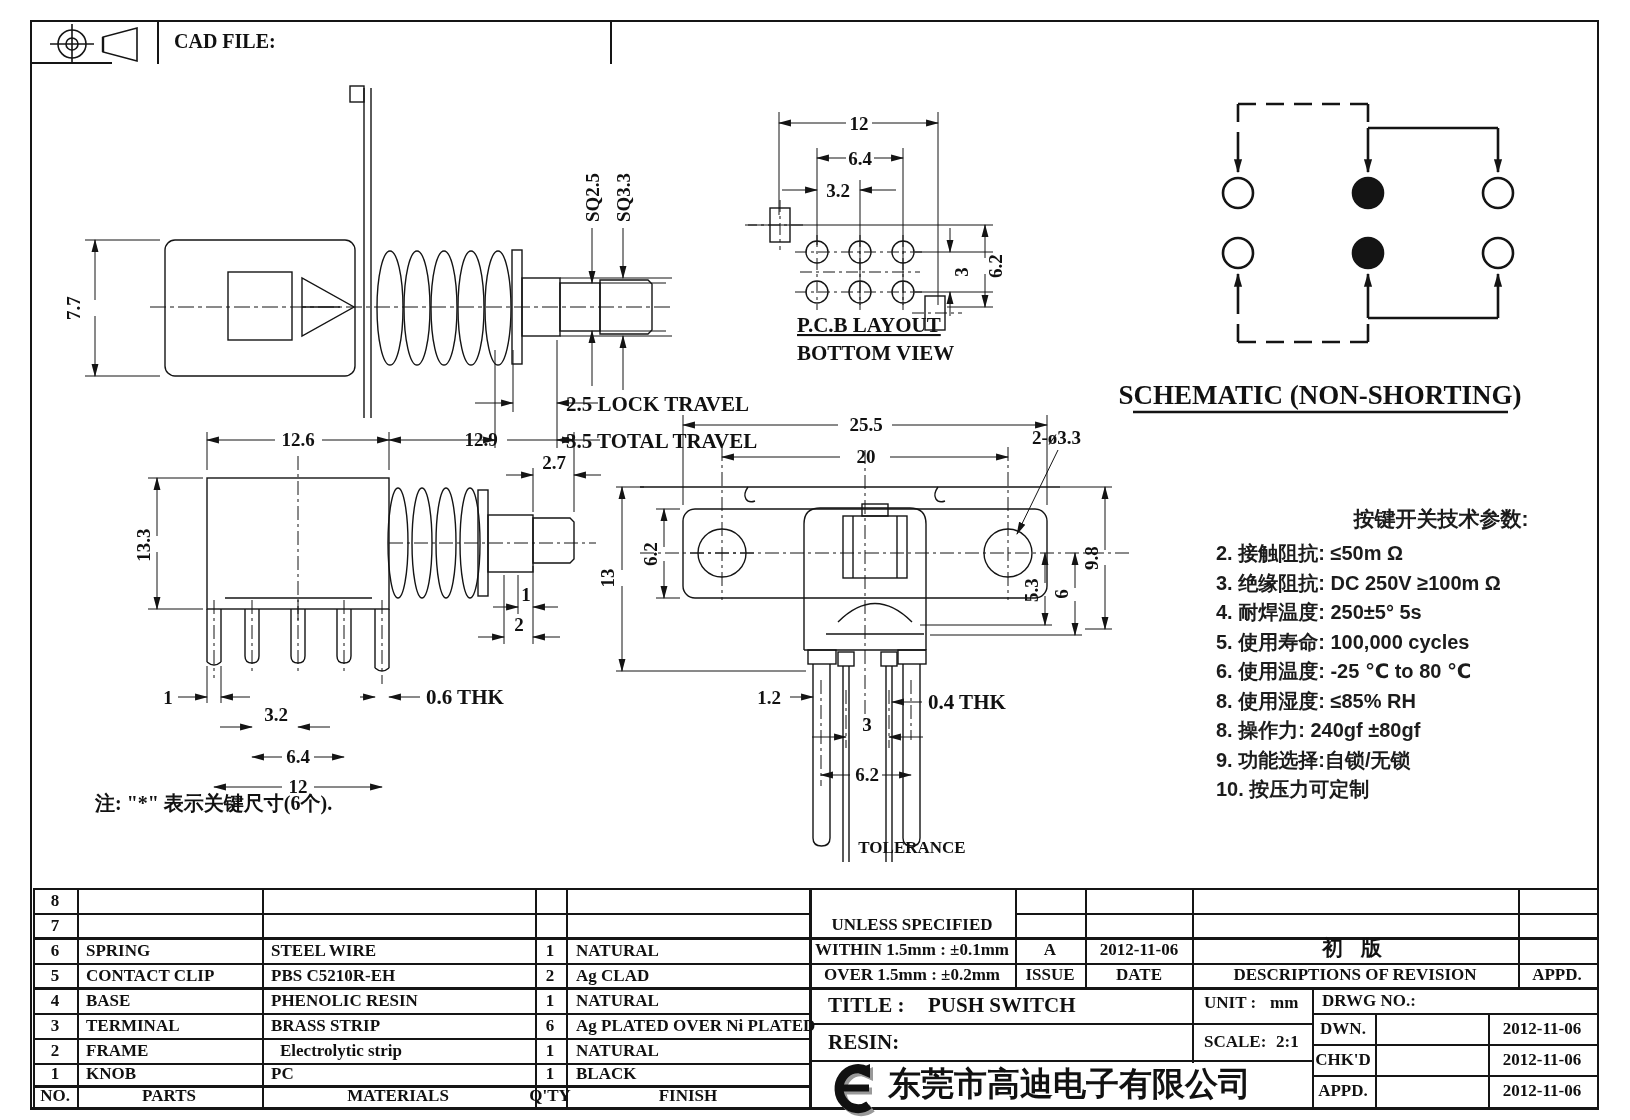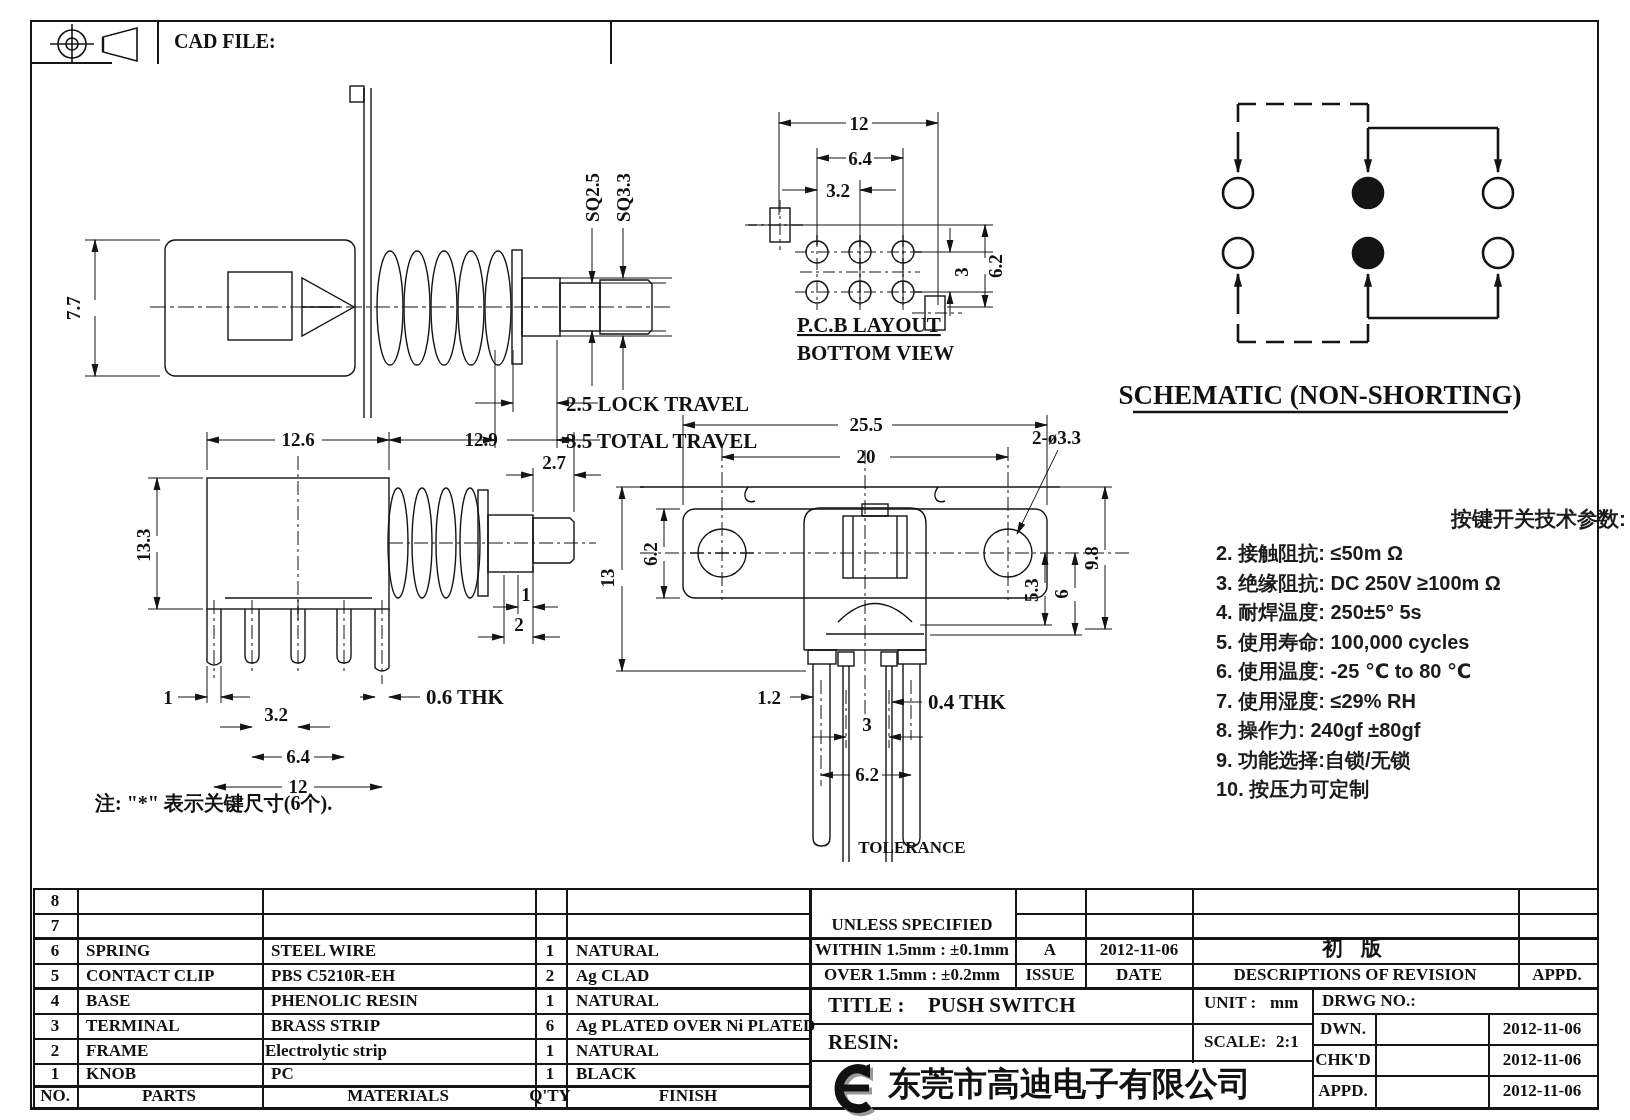--- a/index.html
+++ b/index.html
@@ -11,21 +11,21 @@
   .vthick{width:3px;}
   .cell{position:absolute;font-weight:bold;font-size:17px;white-space:nowrap;}
   .cc{transform:translate(-50%,-50%);}
   .lc{transform:translate(0,-50%);}
   svg{position:absolute;overflow:visible;}
   svg text{font-family:"Liberation Serif","DejaVu Serif",serif;font-weight:bold;fill:#111;}
   .dim{font-size:19px;}
   .big{font-size:21px;}
   .specs{position:absolute;left:1216px;top:505px;width:410px;
          font-family:"Liberation Sans","DejaVu Sans",sans-serif;color:#1c1c1c;font-weight:bold;font-size:20px;}
-  .specs .t{text-align:right;padding-left:40px;margin-bottom:6px;font-size:21px;}
+  .specs .t{text-align:center;padding-left:40px;margin-bottom:6px;font-size:21px;}
   .specs .it{line-height:29.5px;white-space:nowrap;}
   .note{position:absolute;left:95px;top:790px;font-size:20px;font-weight:bold;}
   .cad{position:absolute;left:174px;top:30px;font-size:20px;font-weight:bold;}
   .cjk{font-family:"Liberation Sans","DejaVu Sans",sans-serif;}
 </style>
 </head>
 <body>
 
 <div id="sheet">
 
@@ -394,21 +394,21 @@
     <text class="dim" x="867" y="781" text-anchor="middle">6.2</text>
   </svg>
 
   <div class="specs">
     <div class="t">按键开关技术参数:</div>
     <div class="it">2.  接触阻抗: ≤50m Ω</div>
     <div class="it">3.  绝缘阻抗: DC 250V  ≥100m Ω</div>
     <div class="it">4.  耐焊温度: 250±5°   5s</div>
     <div class="it">5.  使用寿命: 100,000 cycles</div>
     <div class="it">6.  使用温度: -25 ℃  to 80 ℃</div>
-    <div class="it">7.  使用湿度: ≤29% RH</div>
+    <div class="it">8.  使用湿度: ≤85% RH</div>
     <div class="it">8.  操作力: 240gf  ±80gf</div>
     <div class="it">9.  功能选择:自锁/无锁</div>
     <div class="it">10.  按压力可定制</div>
   </div>
 
   <div class="note">注: "*"  表示关键尺寸(6个).</div>
 
   <div class="hl" style="left:33px;top:888px;width:1564px;"></div>
   <div class="hl" style="left:33px;top:913px;width:777px;"></div>
   <div class="hl" style="left:1015px;top:913px;width:582px;"></div>
@@ -463,21 +463,21 @@
   <div class="cell lc" style="left:576px;top:1001px;">NATURAL</div>
 
   <div class="cell cc" style="left:55px;top:1026px;">3</div>
   <div class="cell lc" style="left:86px;top:1026px;">TERMINAL</div>
   <div class="cell lc" style="left:271px;top:1026px;">BRASS STRIP</div>
   <div class="cell cc" style="left:550px;top:1026px;">6</div>
   <div class="cell lc" style="left:576px;top:1026px;">Ag PLATED OVER Ni PLATED</div>
 
   <div class="cell cc" style="left:55px;top:1051px;">2</div>
   <div class="cell lc" style="left:86px;top:1051px;">FRAME</div>
-  <div class="cell lc" style="left:265px;top:1051px;font-family:Liberation Serif, serif;">Electrolytic strip</div>
+  <div class="cell lc" style="left:280px;top:1051px;font-family:Liberation Serif, serif;">Electrolytic strip</div>
   <div class="cell cc" style="left:550px;top:1051px;">1</div>
   <div class="cell lc" style="left:576px;top:1051px;">NATURAL</div>
 
   <div class="cell cc" style="left:55px;top:1074px;">1</div>
   <div class="cell lc" style="left:86px;top:1074px;">KNOB</div>
   <div class="cell lc" style="left:271px;top:1074px;">PC</div>
   <div class="cell cc" style="left:550px;top:1074px;">1</div>
   <div class="cell lc" style="left:576px;top:1074px;">BLACK</div>
 
   <div class="cell cc" style="left:55px;top:1096px;">NO.</div>

